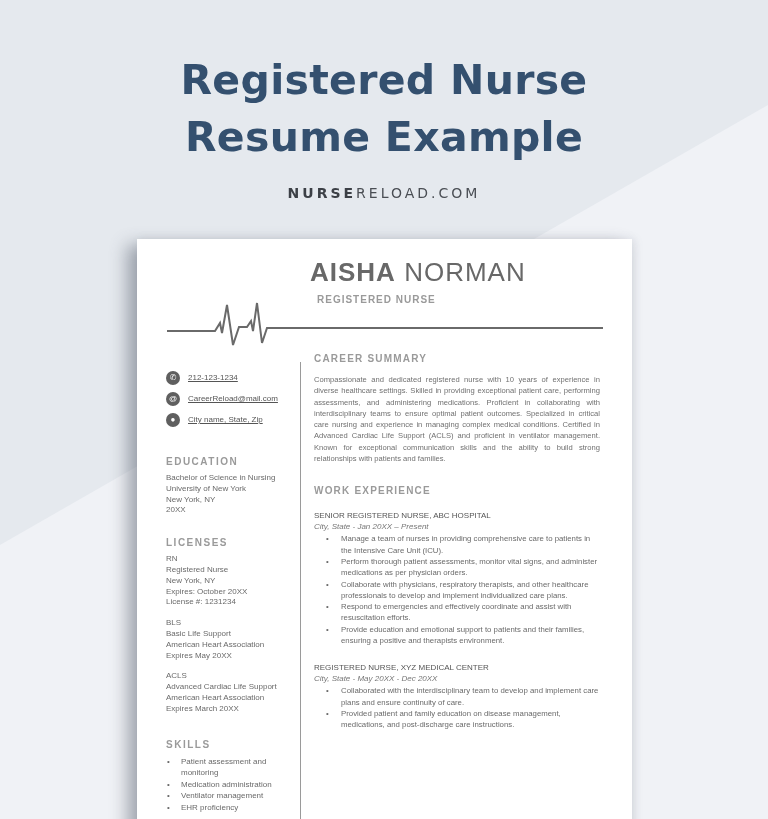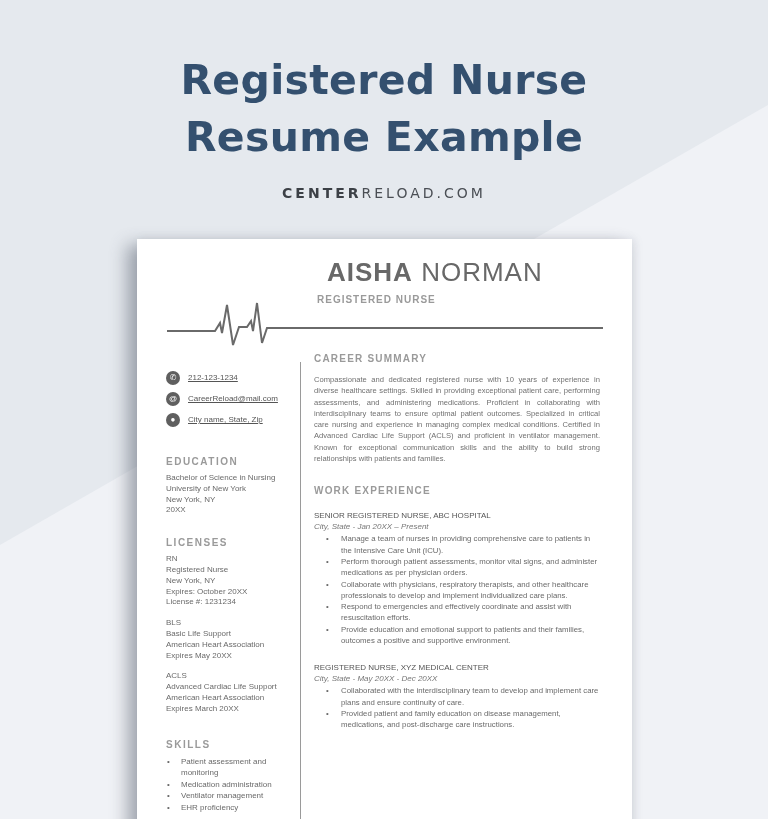--- a/index.html
+++ b/index.html
@@ -35,21 +35,21 @@
     .hero-site b { font-weight: bold; color: #3c4046; }
 
     .page {
       position: absolute; left: 137px; top: 239px;
       width: 495px; height: 600px;
       background: #ffffff;
       box-shadow: -10px 6px 16px rgba(70,80,95,0.45), 3px 0 8px rgba(120,130,140,0.15);
       color: #6d6d6d;
     }
     .name {
-      position: absolute; left: 190px; top: 18px;
+      position: absolute; left: 173px; top: 18px;
       font-size: 26px; letter-spacing: 1px;
       color: #686868;
       white-space: nowrap;
     }
     .name .first { font-weight: bold; }
     .role {
       position: absolute; left: 180px; top: 55px;
       font-size: 10px; font-weight: bold; letter-spacing: 1px;
       color: #9a9a9a;
     }
@@ -104,21 +104,21 @@
   </style>
 </head>
 <body>
 
 <div class="bg-diag"></div>
 
 <div class="hero-title">
   <div>Registered Nurse</div>
   <div>Resume Example</div>
 </div>
-<div class="hero-site"><b>CENTER</b><span>RELOAD.COM</span></div>
+<div class="hero-site"><b>NURSE</b><span>RELOAD.COM</span></div>
 
 <div class="page">
   <div class="name">
     <span class="first">AISHA</span>
     <span>NORMAN</span>
   </div>
   <div class="role">REGISTERED NURSE</div>
 
   <svg class="ekg" viewBox="0 0 436 55">
     <polyline fill="none" stroke="#6a6a6a" stroke-width="2" points="0,34 48,34 53,26 55,36 60,8 66,48 72,30 80,30 84,24 86,34 90,6 95,46 100,31 135,31 436,31"></polyline>
@@ -179,21 +179,21 @@
     <div class="rhead" style="margin-top:21px; margin-bottom:14px">WORK EXPERIENCE</div>
 
     <div>
       <div class="job-title">SENIOR REGISTERED NURSE, ABC HOSPITAL</div>
       <div class="job-meta">City, State - Jan 20XX – Present</div>
       <ul class="bullets">
         <li>Manage a team of nurses in providing comprehensive care to patients in the Intensive Care Unit (ICU).</li>
         <li>Perform thorough patient assessments, monitor vital signs, and administer medications as per physician orders.</li>
         <li>Collaborate with physicians, respiratory therapists, and other healthcare professionals to develop and implement individualized care plans.</li>
         <li>Respond to emergencies and effectively coordinate and assist with resuscitation efforts.</li>
-        <li>Provide education and emotional support to patients and their families, outcomes a positive and supportive environment.</li>
+        <li>Provide education and emotional support to patients and their families, ensuring a positive and therapists environment.</li>
       </ul>
     </div>
 
     <div style="margin-top:16px">
       <div class="job-title">REGISTERED NURSE, XYZ MEDICAL CENTER</div>
       <div class="job-meta">City, State - May 20XX - Dec 20XX</div>
       <ul class="bullets">
         <li>Collaborated with the interdisciplinary team to develop and implement care plans and ensure continuity of care.</li>
         <li>Provided patient and family education on disease management, medications, and post-discharge care instructions.</li>
       </ul>

